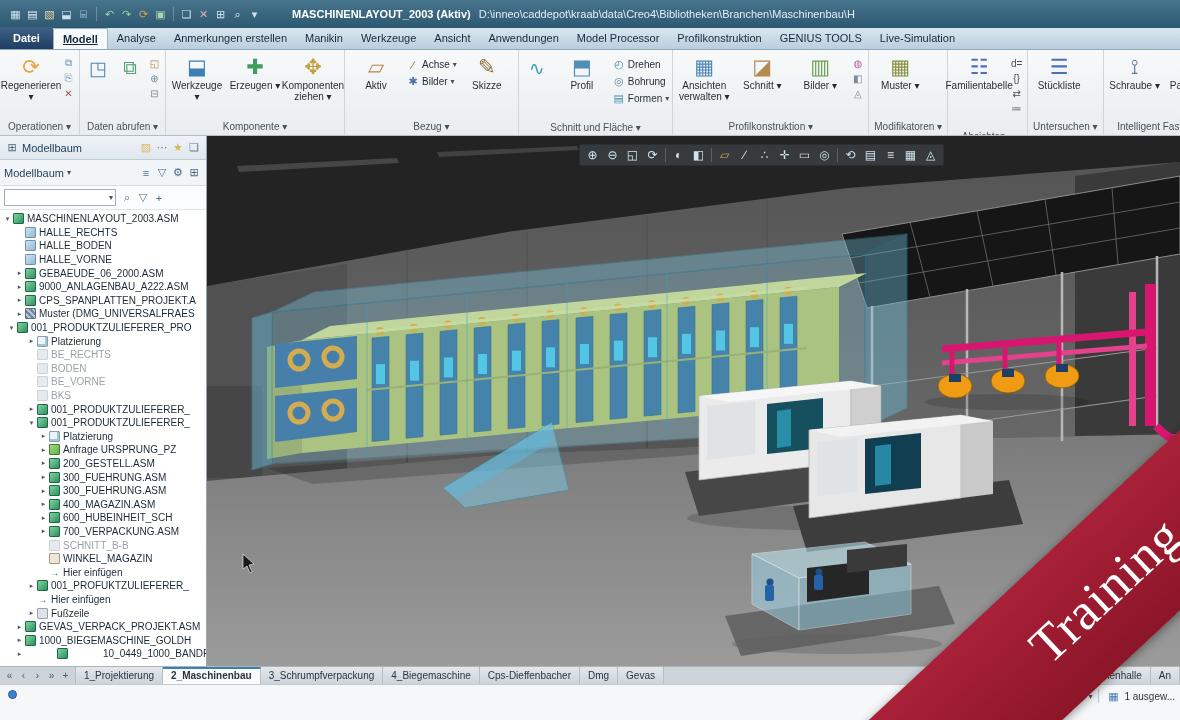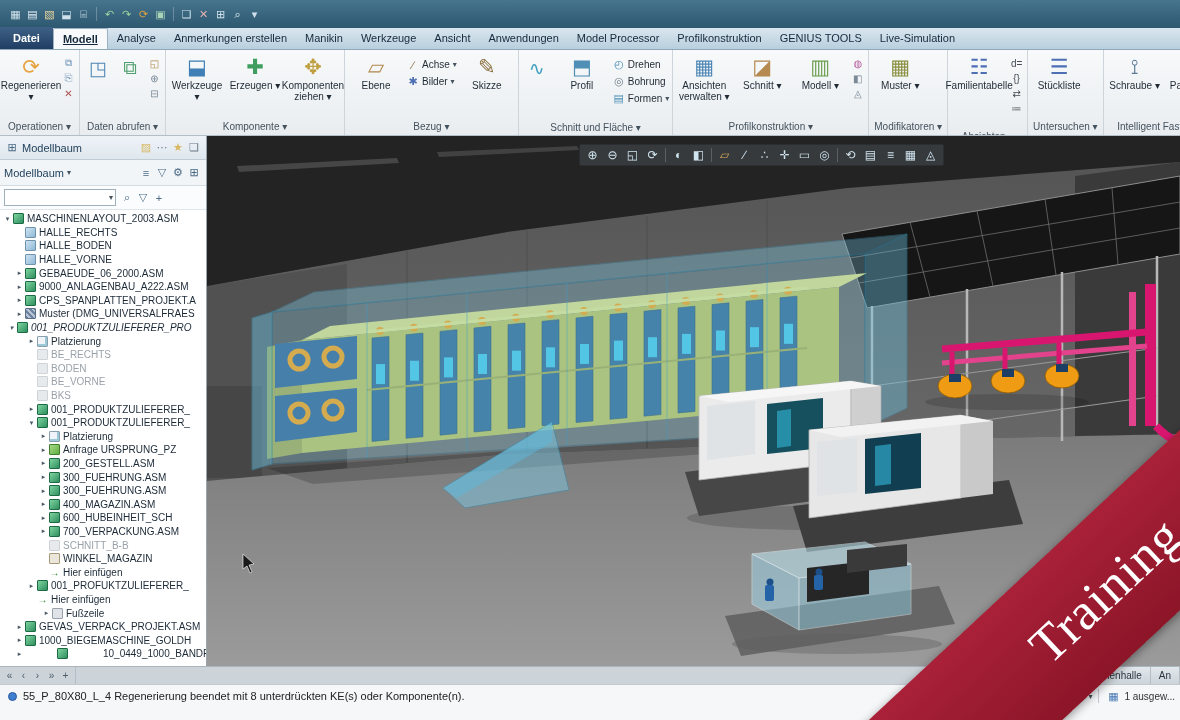--- a/index.html
+++ b/index.html
@@ -105,20 +105,24 @@
         <span class="gi" style="color: rgb(159, 212, 159);">↷</span>
         <span class="gi" style="color: rgb(232, 162, 63);">⟳</span>
         <span class="gi" style="color: rgb(168, 212, 184);">▣</span>
         <span class="qsep"></span>
         <span class="gi" style="color: rgb(207, 224, 234);">❏</span>
         <span class="gi" style="color: rgb(232, 176, 176);">✕</span>
         <span class="gi" style="color: rgb(207, 224, 234);">⊞</span>
         <span class="gi" style="color: rgb(228, 238, 245);">⌕</span>
         <span class="gi" style="color: rgb(207, 224, 234);">▾</span>
       </div>
+    <div class="title">
+      <span class="tb">MASCHINENLAYOUT_2003 (Aktiv)</span>
+      <span class="tp">D:\inneo\caddepot\kraab\data\Creo4\Bibliotheken\Branchen\Maschinenbau\H</span>
+    </div>
   </div>
 
   <div class="tabrow" id="ribbonTabs">
       <div class="rtab file-tab">Datei</div>
       <div class="rtab active">Modell</div>
       <div class="rtab">Analyse</div>
       <div class="rtab">Anmerkungen erstellen</div>
       <div class="rtab">Manikin</div>
       <div class="rtab">Werkzeuge</div>
       <div class="rtab">Ansicht</div>
@@ -174,21 +178,21 @@
             <span class="gi big" style="color: rgb(192, 160, 64);">✥</span>
             <div class="blabel">Komponenten ziehen ▾</div>
           </div>
         </div>
         <div class="glabel">Komponente ▾</div>
       </div>
       <div class="group">
         <div class="gbody">
           <div class="btn-big">
             <span class="gi big" style="color: rgb(181, 137, 79);">▱</span>
-            <div class="blabel">Ebene</div>
+            <div class="blabel">Aktiv</div>
           </div>
           <div class="smallcol">
             <div class="btn-small">
               <span class="gi" style="color: rgb(138, 109, 59);">∕</span>
               <span>Achse</span>
               <span class="caret">▾</span>
             </div>
             <div class="btn-small">
               <span class="gi" style="color: rgb(79, 111, 181);">✱</span>
               <span>Bilder</span>
@@ -234,21 +238,21 @@
           <div class="btn-big">
             <span class="gi big" style="color: rgb(79, 135, 181);">▦</span>
             <div class="blabel">Ansichten verwalten ▾</div>
           </div>
           <div class="btn-big">
             <span class="gi big" style="color: rgb(181, 137, 79);">◪</span>
             <div class="blabel">Schnitt ▾</div>
           </div>
           <div class="btn-big">
             <span class="gi big" style="color: rgb(106, 158, 79);">▥</span>
-            <div class="blabel">Modell ▾</div>
+            <div class="blabel">Bilder ▾</div>
           </div>
           <div class="sidecol">
             <span class="gi" style="color: rgb(181, 90, 158);">◍</span>
             <span class="gi" style="color: rgb(122, 138, 152);">◧</span>
             <span class="gi" style="color: rgb(122, 138, 152);">◬</span>
           </div>
         </div>
         <div class="glabel">Profilkonstruktion ▾</div>
       </div>
       <div class="group">
@@ -367,21 +371,21 @@
         <div class="trow" style="padding-left: 15px;">
           <span class="arrow">▸</span>
           <span class="ti ti-assembly"></span>
           <span>CPS_SPANPLATTEN_PROJEKT.A</span>
         </div>
         <div class="trow" style="padding-left: 15px;">
           <span class="arrow">▸</span>
           <span class="ti ti-pattern"></span>
           <span>Muster (DMG_UNIVERSALFRAES</span>
         </div>
-        <div class="trow" style="padding-left: 7px; font-style: italic;">
+        <div class="trow" style="padding-left: 7px;">
           <span class="arrow">▾</span>
           <span class="ti ti-assembly"></span>
           <span>001_PRODUKTZULIEFERER_PRO</span>
         </div>
         <div class="trow" style="padding-left: 27px;">
           <span class="arrow">▸</span>
           <span class="ti ti-placement"></span>
           <span>Platzierung</span>
         </div>
         <div class="trow gray" style="padding-left: 27px;">
@@ -472,21 +476,21 @@
         <div class="trow" style="padding-left: 27px;">
           <span class="arrow">▸</span>
           <span class="ti ti-assembly"></span>
           <span>001_PROFUKTZULIEFERER_</span>
         </div>
         <div class="trow" style="padding-left: 27px;">
           <span class="arrow"></span>
           <span class="ti ti-insert">→</span>
           <span>Hier einfügen</span>
         </div>
-        <div class="trow" style="padding-left: 42px; align-items: center;">
+        <div class="trow" style="padding-left: 27px; align-items: center;">
           <span class="arrow">▸</span>
           <span class="ti ti-footer"></span>
           <span>Fußzeile</span>
         </div>
         <div class="trow" style="padding-left: 15px;">
           <span class="arrow">▸</span>
           <span class="ti ti-assembly"></span>
           <span>GEVAS_VERPACK_PROJEKT.ASM</span>
         </div>
         <div class="trow" style="padding-left: 15px;">
@@ -710,32 +714,40 @@
   </div>
 
   <div class="sheetbar">
     <span class="snav" id="sheetNav">
         <span class="gi" style="color: rgb(74, 90, 102);">«</span>
         <span class="gi" style="color: rgb(74, 90, 102);">‹</span>
         <span class="gi" style="color: rgb(74, 90, 102);">›</span>
         <span class="gi" style="color: rgb(74, 90, 102);">»</span>
         <span class="gi" style="color: rgb(74, 90, 102);">+</span>
       </span>
+    <span id="sheetTabs" style="display:flex">
+        <span class="stab">1_Projektierung</span>
+        <span class="stab active">2_Maschinenbau</span>
+        <span class="stab">3_Schrumpfverpackung</span>
+        <span class="stab">4_Biegemaschine</span>
+        <span class="stab">Cps-Dieffenbacher</span>
+        <span class="stab">Dmg</span>
+        <span class="stab">Gevas</span>
+      </span>
     <span class="sheet-spacer spacer"></span>
     <span id="sheetTabsRight" style="display:flex">
         <span class="stab">Produktzulieferer</span>
         <span class="stab">Maschinenhalle</span>
         <span class="stab">An</span>
       </span>
   </div>
 
   <div class="statusbar">
     <div class="status-left">
       <span class="sdot"></span>
-      <span>55_P_80X80_L_4 Regenerierung beendet mit 8 unterdrückten KE(s) oder Komponente(n).</span>
     </div>
     <div class="status-right">
       <span class="gi" style="color:#4a5a66">⌕</span>
       <span class="caret">▾</span>
       <span class="ssep"></span>
       <span class="gi" style="color:#4a7ab5">▦</span>
       <span>1 ausgew...</span>
     </div>
   </div>
 

